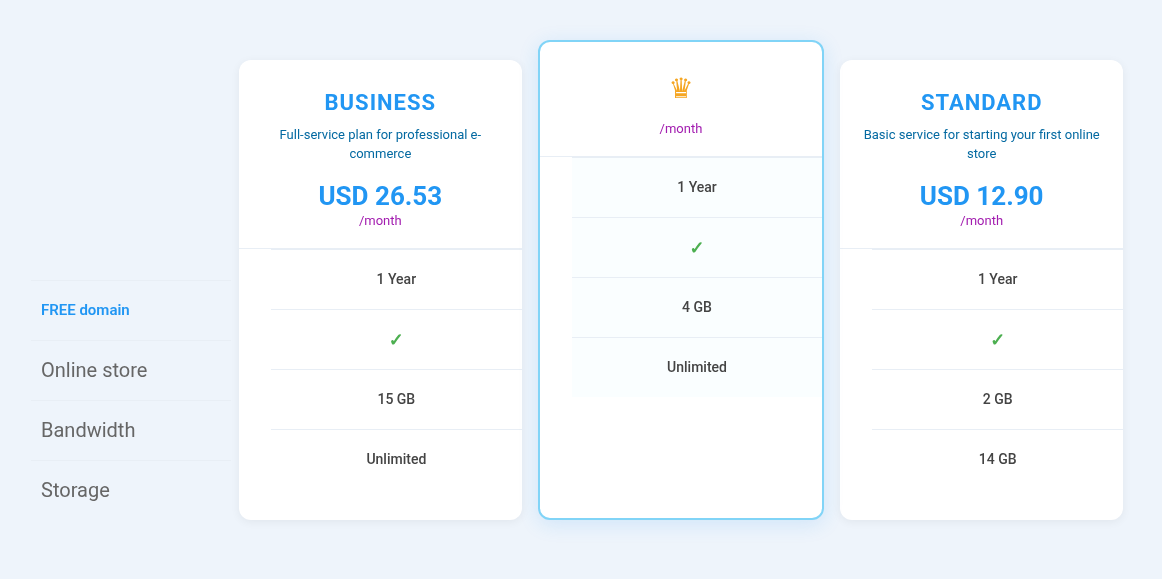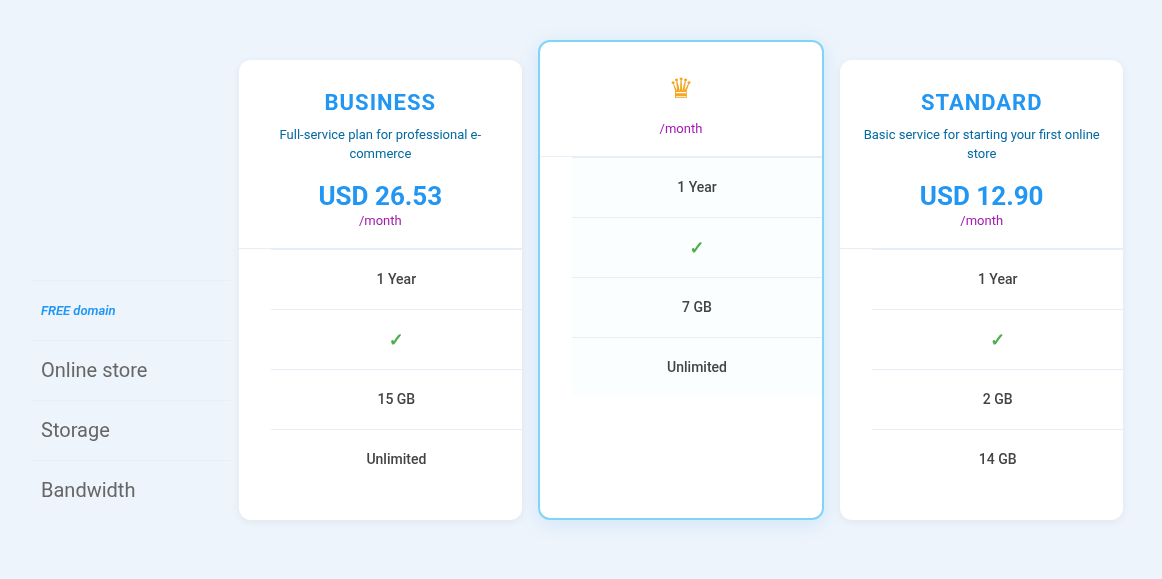--- a/index.html
+++ b/index.html
@@ -40,22 +40,21 @@
       align-items: center;
       padding: 0 10px;
       border-top: 1px solid #e8eef5;
       font-size: 20px;
       color: #666;
     }
 
     .feature-label.free-domain {
       color: #2196f3;
       font-weight: 600;
-      font-size: 13px;
-      font-style: italic;
+      font-size: 15px;
     }
 
     .plan-card {
       background: #ffffff;
       border-radius: 12px;
       flex: 1;
       display: flex;
       flex-direction: column;
       margin: 0 8px;
       box-shadow: 0 2px 10px rgba(0,0,0,0.06);
@@ -143,22 +142,22 @@
   </style>
 </head>
 <body>
 
 <div class="pricing-container">
 
   <div class="feature-labels">
 
   <div class="feature-label free-domain">FREE domain</div>
       <div class="feature-label ">Online store</div>
+      <div class="feature-label ">Bandwidth</div>
       <div class="feature-label ">Storage</div>
-      <div class="feature-label ">Bandwidth</div>
     </div>
 
 <div class="plan-card">
       <div class="plan-header">
         <div class="plan-name">BUSINESS</div>
         <div class="plan-description">Full-service plan for professional e-commerce</div>
         <div class="plan-price"><span class="price-amount">USD 26.53</span><span class="price-period">/month</span></div>
       </div>
       <div class="plan-features">
         <div class="plan-feature-cell">1 Year</div>
@@ -172,21 +171,21 @@
     <div class="plan-card featured">
       <div class="plan-header">
         <span class="crown-icon">♛</span>
         <div class="plan-price"><span class="price-period">/month</span></div>
       </div>
       <div class="plan-features">
         <div class="plan-feature-cell">1 Year</div>
         <div class="plan-feature-cell">
           <span class="check-icon">✓</span>
         </div>
-        <div class="plan-feature-cell">7 GB</div>
+        <div class="plan-feature-cell">4 GB</div>
         <div class="plan-feature-cell">Unlimited</div>
       </div>
     </div>
     <div class="plan-card">
       <div class="plan-header">
         <div class="plan-name">STANDARD</div>
         <div class="plan-description">Basic service for starting your first online store</div>
         <div class="plan-price"><span class="price-amount">USD 12.90</span><span class="price-period">/month</span></div>
       </div>
       <div class="plan-features">

